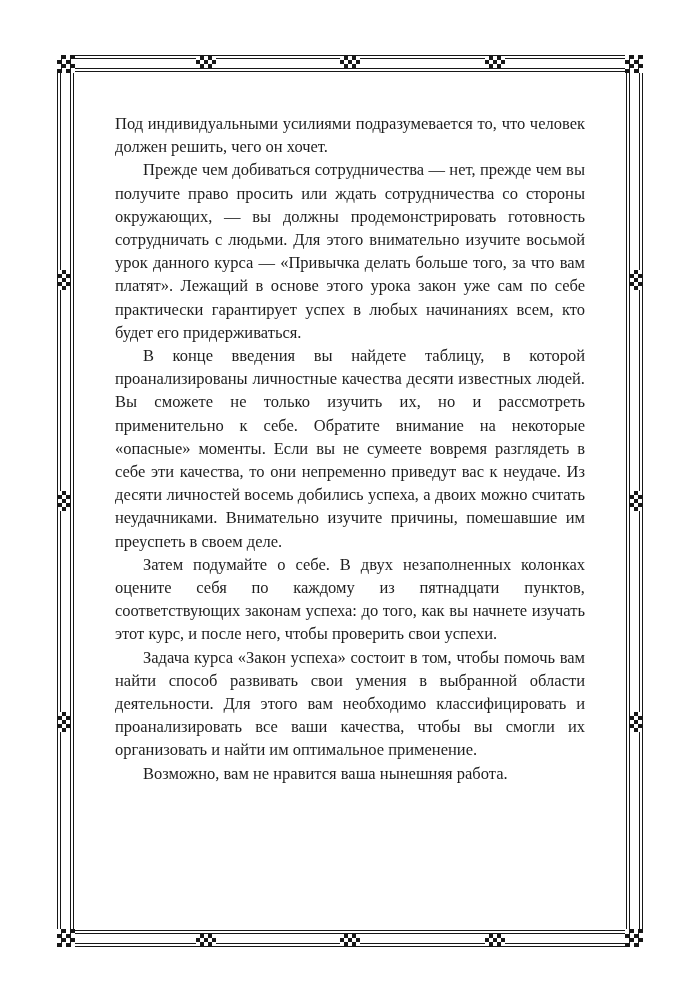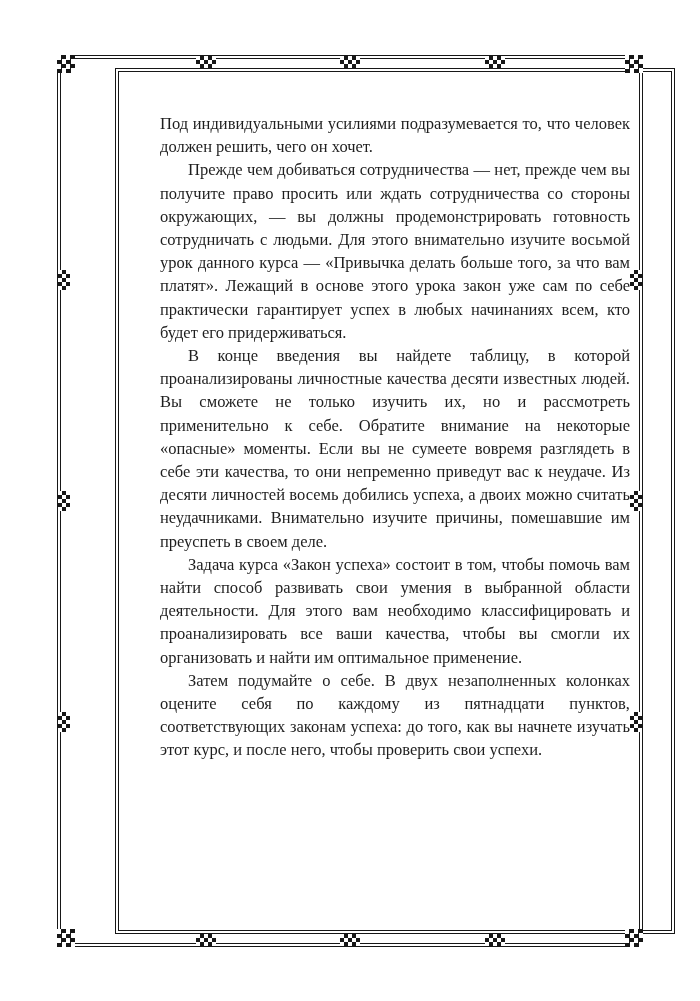--- a/index.html
+++ b/index.html
@@ -31,21 +31,20 @@
     padding: 9px;
     box-sizing: border-box;
   }
   
   .inner {
     width: 100%;
     height: 100%;
     box-sizing: border-box;
     border: 4px double #171717;
     position: relative;
-    margin-left: 45px;
   }
   .content {
     box-sizing: border-box;
     width: 100%;
     height: 100%;
     padding: 40px 41px 30px 41px;
     color: #1e1e1e;
     font-size: 16.5px;
     line-height: 23.2px;
     text-align: justify;
@@ -74,22 +73,23 @@
 <body>
 
 <div class="page">
   <div class="frame">
     <div class="band" id="band">
       <div class="inner">
         <div class="content">
           <p class="first">Под индивидуальными усилиями подразумевается то, что человек должен решить, чего он хочет.</p>
           <p>Прежде чем добиваться сотрудничества — нет, прежде чем вы получите право просить или ждать сотрудничества со стороны окружающих, — вы должны продемонстрировать готовность сотрудничать с людьми. Для этого внимательно изучите восьмой урок данного курса — «Привычка делать больше того, за что вам платят». Лежащий в основе этого урока закон уже сам по себе практически гарантирует успех в любых начинаниях всем, кто будет его придерживаться.</p>
           <p>В конце введения вы найдете таблицу, в которой проанализированы личностные качества десяти известных людей. Вы сможете не только изучить их, но и рассмотреть применительно к себе. Обратите внимание на некоторые «опасные» моменты. Если вы не сумеете вовремя разглядеть в себе эти качества, то они непременно приведут вас к неудаче. Из десяти личностей восемь добились успеха, а двоих можно считать неудачниками. Внимательно изучите причины, помешавшие им преуспеть в своем деле.</p>
+          <p>Затем подумайте о себе. В двух незаполненных колонках оцените себя по каждому из пятнадцати пунктов, соответствующих законам успеха: до того, как вы начнете изучать этот курс, и после него, чтобы проверить свои успехи.</p>
           <p>Задача курса «Закон успеха» состоит в том, чтобы помочь вам найти способ развивать свои умения в выбранной области деятельности. Для этого вам необходимо классифицировать и проанализировать все ваши качества, чтобы вы смогли их организовать и найти им оптимальное применение.</p>
-          <p>Затем подумайте о себе. В двух незаполненных колонках оцените себя по каждому из пятнадцати пунктов, соответствующих законам успеха: до того, как вы начнете изучать этот курс, и после него, чтобы проверить свои успехи.</p>
+          <p>Возможно, вам не нравится ваша нынешняя работа.</p>
         </div>
       </div>
     <div class="orn c" style="left: -4px; top: -4px;"></div>
         <div class="orn c" style="right: -4px; top: -4px;"></div>
         <div class="orn c" style="left: -4px; bottom: -4px;"></div>
         <div class="orn c" style="right: -4px; bottom: -4px;"></div>
         <div class="orn h" style="left: calc(25% - 10px); top: -3px;"></div>
         <div class="orn h" style="left: calc(25% - 10px); bottom: -3px;"></div>
         <div class="orn v" style="top: calc(25% - 10px); left: -3px;"></div>
         <div class="orn v" style="top: calc(25% - 10px); right: -3px;"></div>

